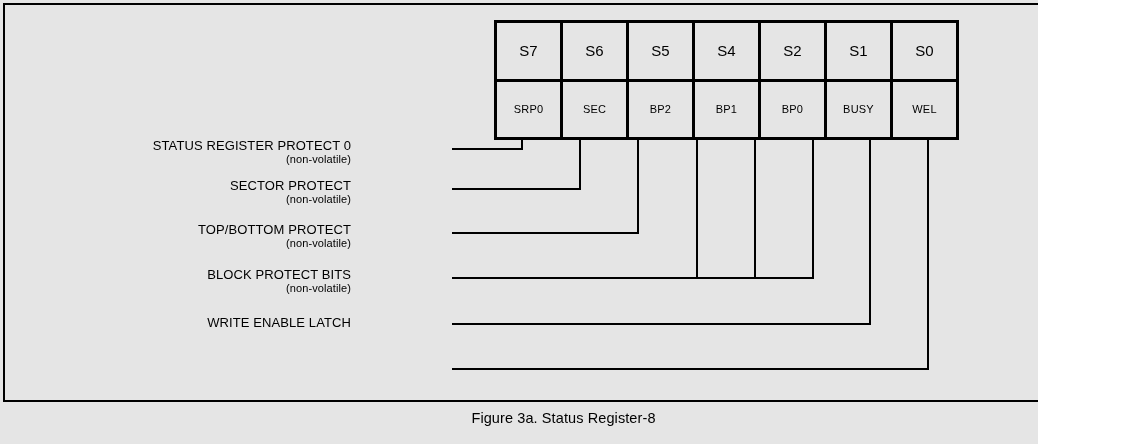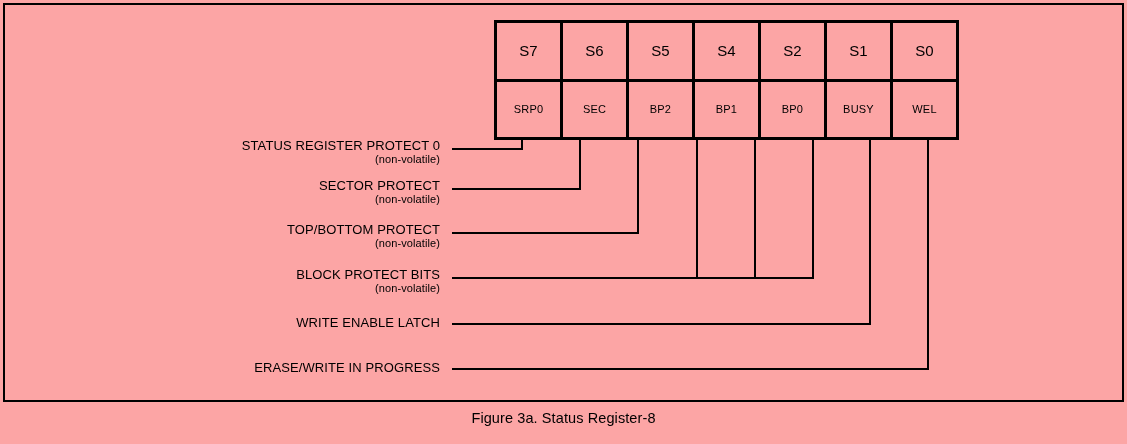--- a/index.html
+++ b/index.html
@@ -6,23 +6,23 @@
     margin: 0;
     padding: 0;
     background: #ffffff;
   }
   body {
     font-family: "Liberation Sans", sans-serif;
     color: #000000;
   }
   #page {
     position: relative;
-    width: 1127px;
+    width: 1038px;
     height: 444px;
-    background: #fca5a5;
+    background: #e5e5e5;
     overflow: hidden;
   }
 
   
   #frame {
     position: absolute;
     left: 3px;
     top: 3px;
     width: 1121px;
     height: 399px;
@@ -147,23 +147,20 @@
 
   <div class="leader-label" style="top:267px;">
     <div class="main">BLOCK PROTECT BITS</div>
     <div class="sub">(non-volatile)</div>
   </div>
 
   <div class="leader-label" style="top:315px;">
     <div class="main">WRITE ENABLE LATCH</div>
   </div>
 
-  <div class="leader-label" style="top:360px;">
-    <div class="main">ERASE/WRITE IN PROGRESS</div>
-  </div>
 
   <div class="vline" style="left:521px; top:140px; height:10px;"></div>
   <div class="hline" style="left:452px; top:148px; width:71px;"></div>
 
   <div class="vline" style="left:579px; top:140px; height:50px;"></div>
   <div class="hline" style="left:452px; top:188px; width:129px;"></div>
 
   <div class="vline" style="left:637px; top:140px; height:94px;"></div>
   <div class="hline" style="left:452px; top:232px; width:187px;"></div>
 

